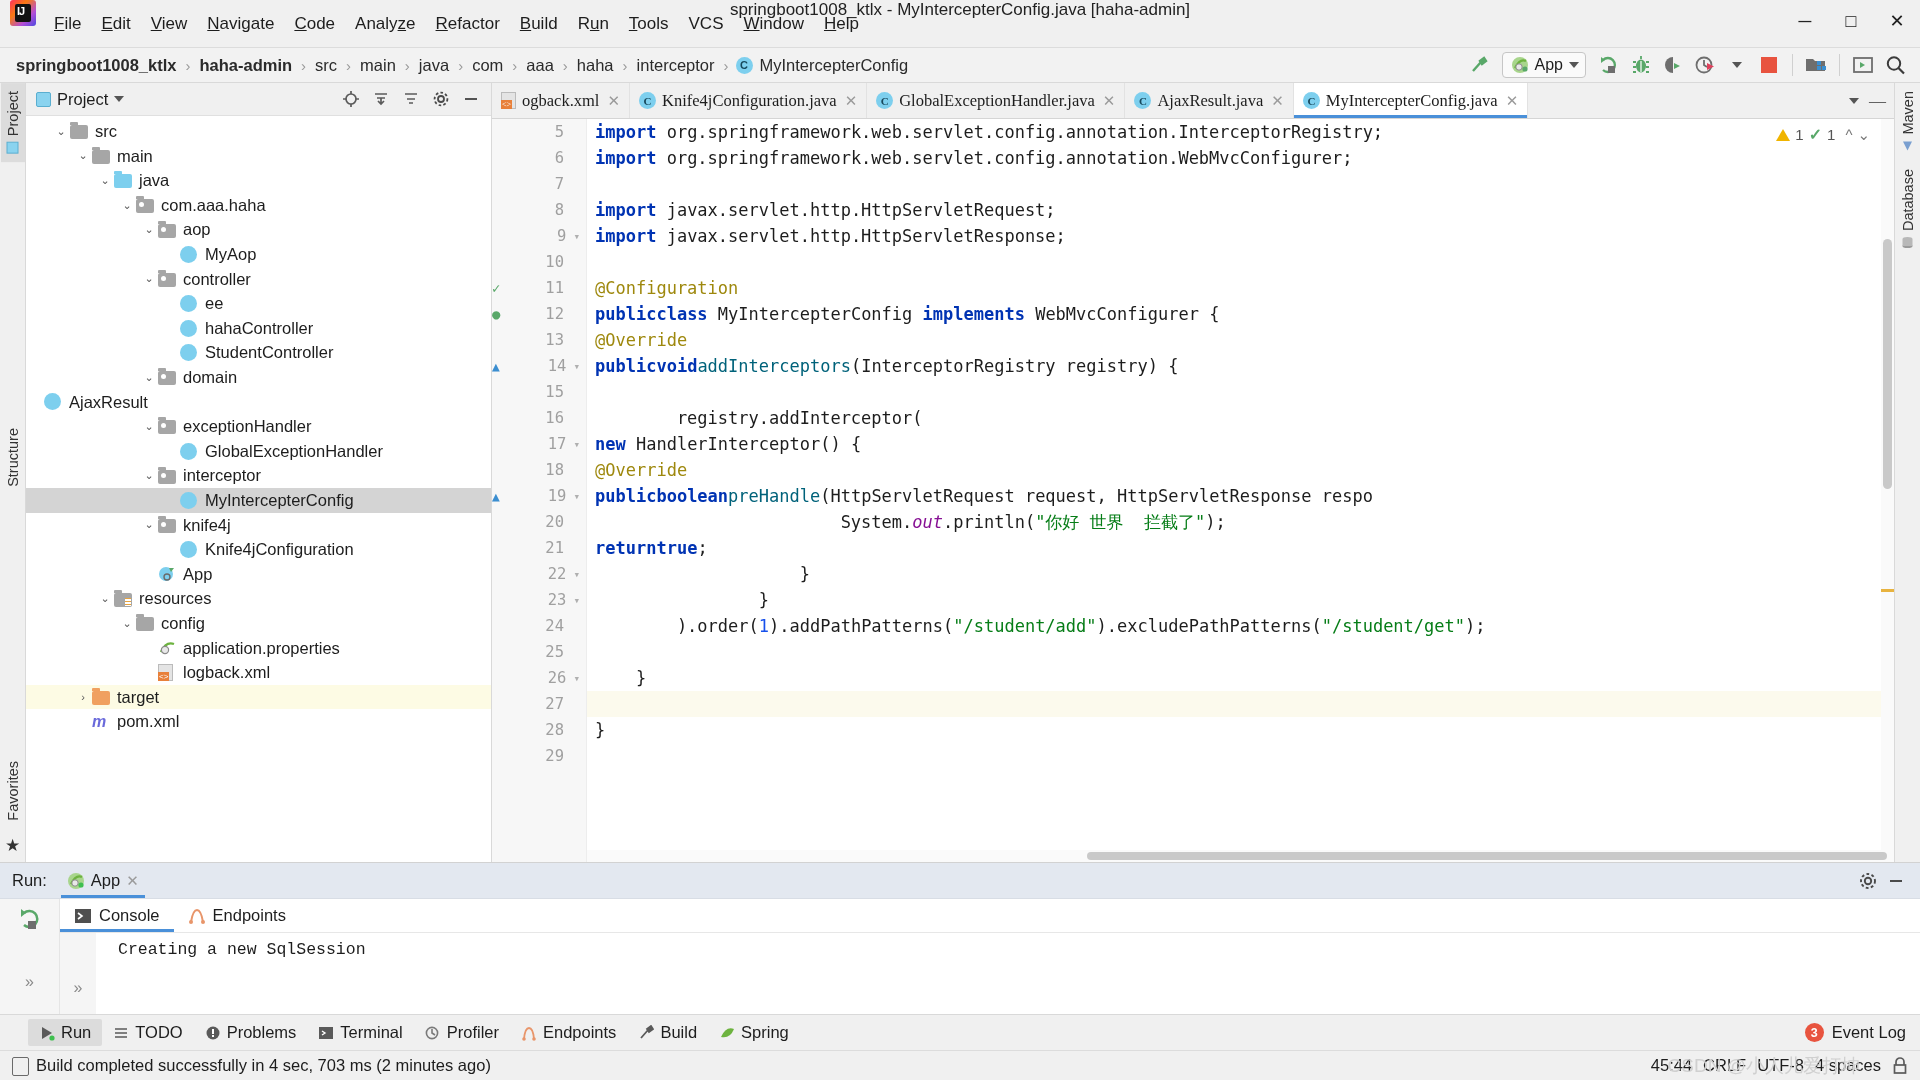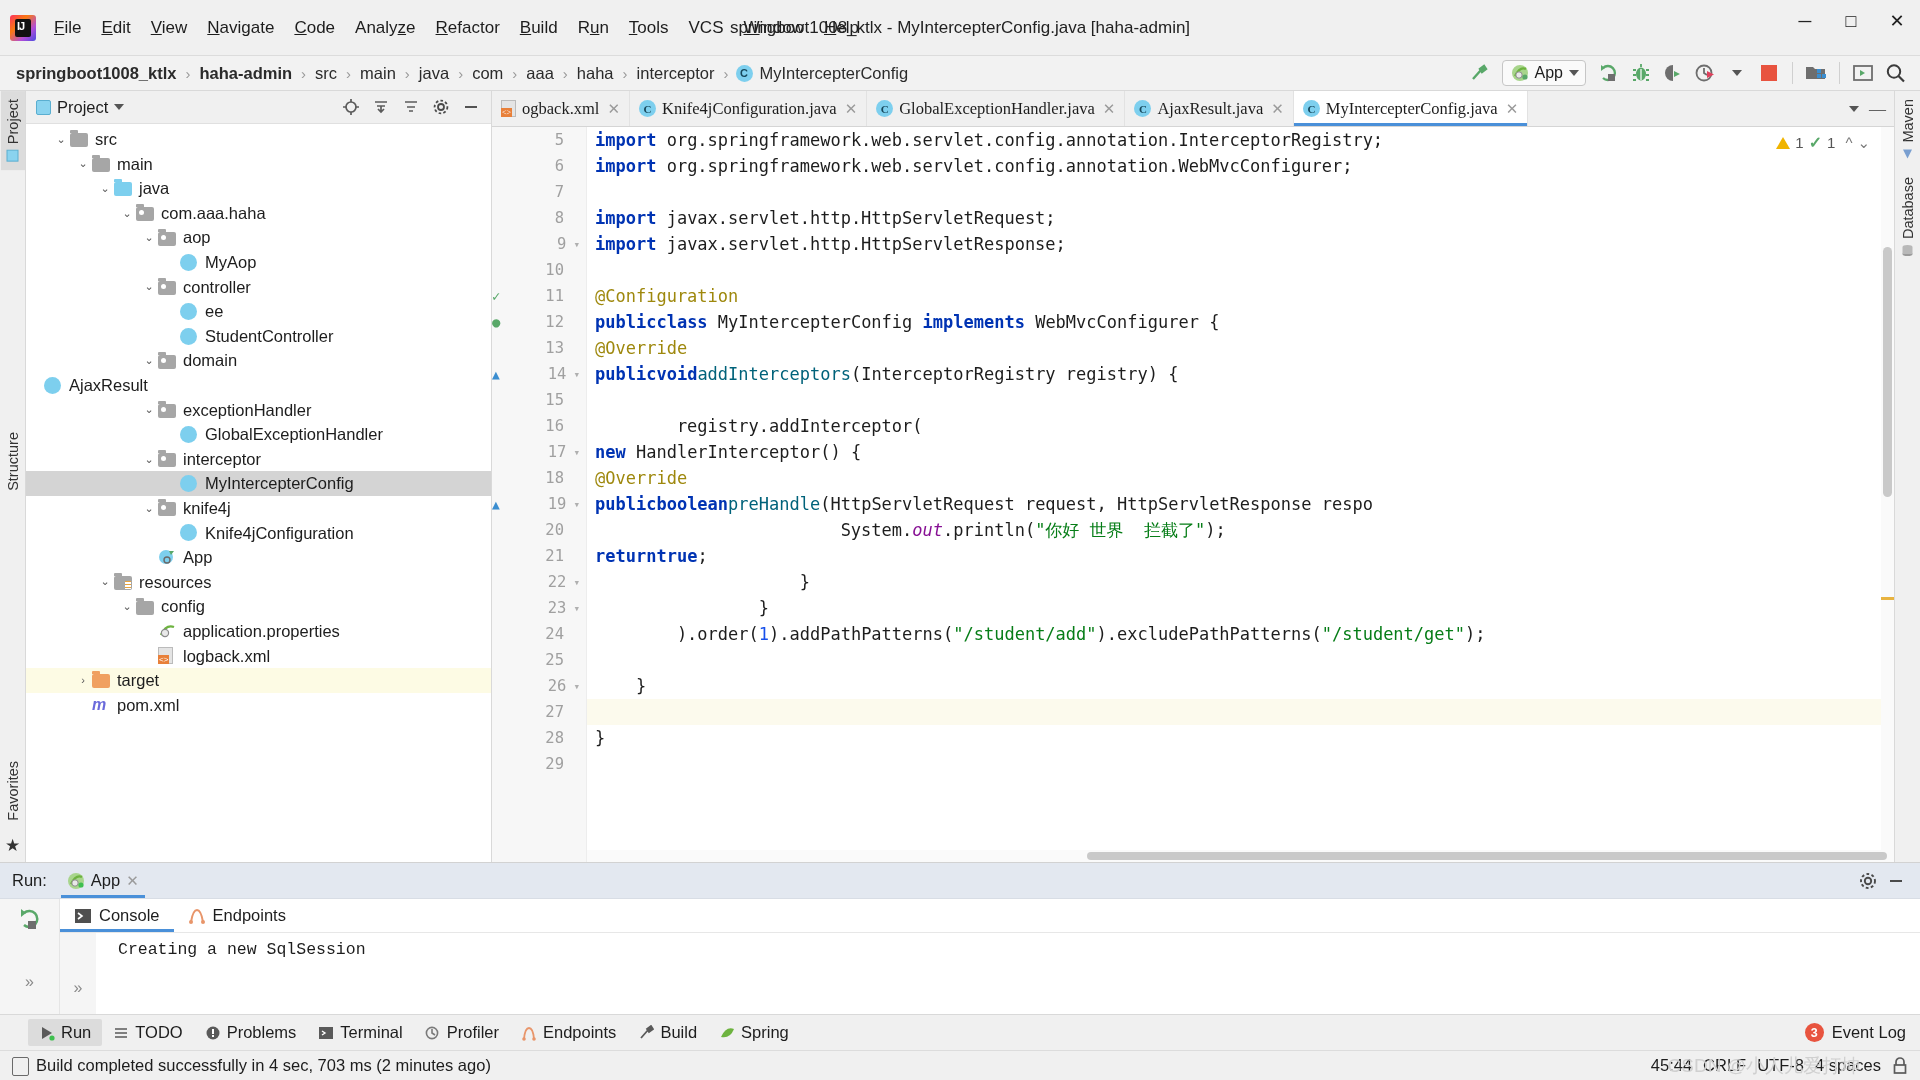--- a/index.html
+++ b/index.html
@@ -8,21 +8,21 @@
     font-family: "Liberation Sans", sans-serif;
     font-size: 17px;
     background: #f2f2f2;
     color: #1d1d1d;
     overflow: hidden;
   }
   .app { width: 1920px; height: 1080px; display: flex; flex-direction: column; background:#f2f2f2; }
 
   
   .titlebar {
-    height: 56px; background: #f0f0f0; display: flex; align-items: center;
+    height: 48px; background: #f0f0f0; display: flex; align-items: flex-start;
     border-bottom: 1px solid #dcdcdc; flex: none; position: relative;
   }
   .ij-logo { width: 26px; height: 26px; margin: 0 8px 0 10px; position: relative; flex:none; }
   .ij-logo .sq { position:absolute; inset:0; border-radius:3px;
      background: linear-gradient(135deg,#fe315d 0%,#f97a12 35%,#b24dd8 70%,#4a4ae0 100%); }
   .ij-logo .inner { position:absolute; left:5px; top:4px; width:16px; height:18px; background:#111; border-radius:2px;}
   .ij-logo .lbl { position:absolute; left:7px; top:5px; color:#fff; font-size:11px; font-weight:bold; letter-spacing:-1px;}
   .menubar { display:flex; align-items:center; height:100%; }
   .menu-item { padding: 4px 10px; font-size: 17px; color:#1d1d1d; cursor:default; white-space:nowrap;}
   .menu-item u { text-decoration: underline; }
@@ -431,20 +431,27 @@
             <span class="ic" style="display: inline-flex; align-items: center;">
               <span class="cls-badge" style="margin:0"></span>
             </span>
             <span class="tlabel">ee</span>
           </div>
           <div class="trow" style="padding-left: 136px;">
             <span class="twist"></span>
             <span class="ic" style="display: inline-flex; align-items: center;">
               <span class="cls-badge" style="margin:0"></span>
             </span>
+            <span class="tlabel">hahaController</span>
+          </div>
+          <div class="trow" style="padding-left: 136px;">
+            <span class="twist"></span>
+            <span class="ic" style="display: inline-flex; align-items: center;">
+              <span class="cls-badge" style="margin:0"></span>
+            </span>
             <span class="tlabel">StudentController</span>
           </div>
           <div class="trow" style="padding-left: 114px;">
             <span class="twist">⌄</span>
             <span class="ic" style="display: inline-flex; align-items: center;">
               <span class="folder pkg"></span>
             </span>
             <span class="tlabel">domain</span>
           </div>
           <div class="trow" style="">

